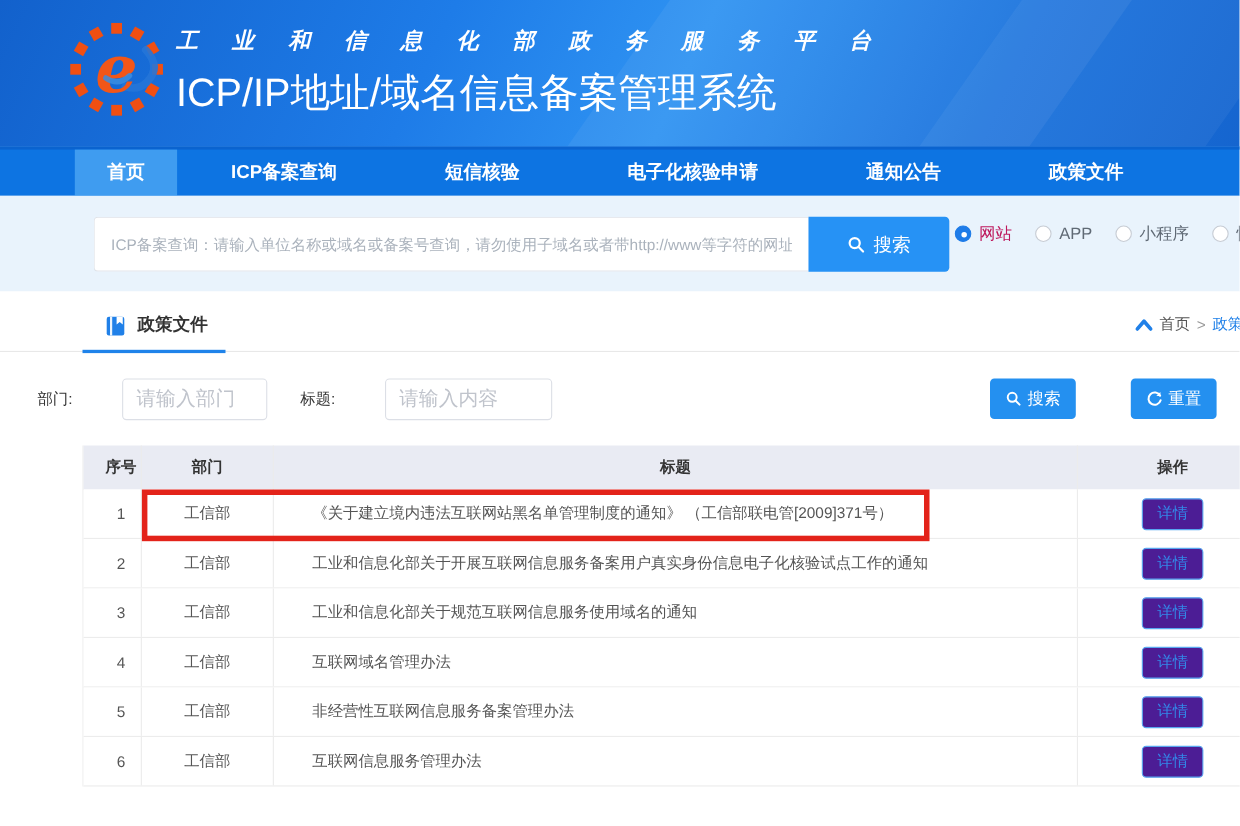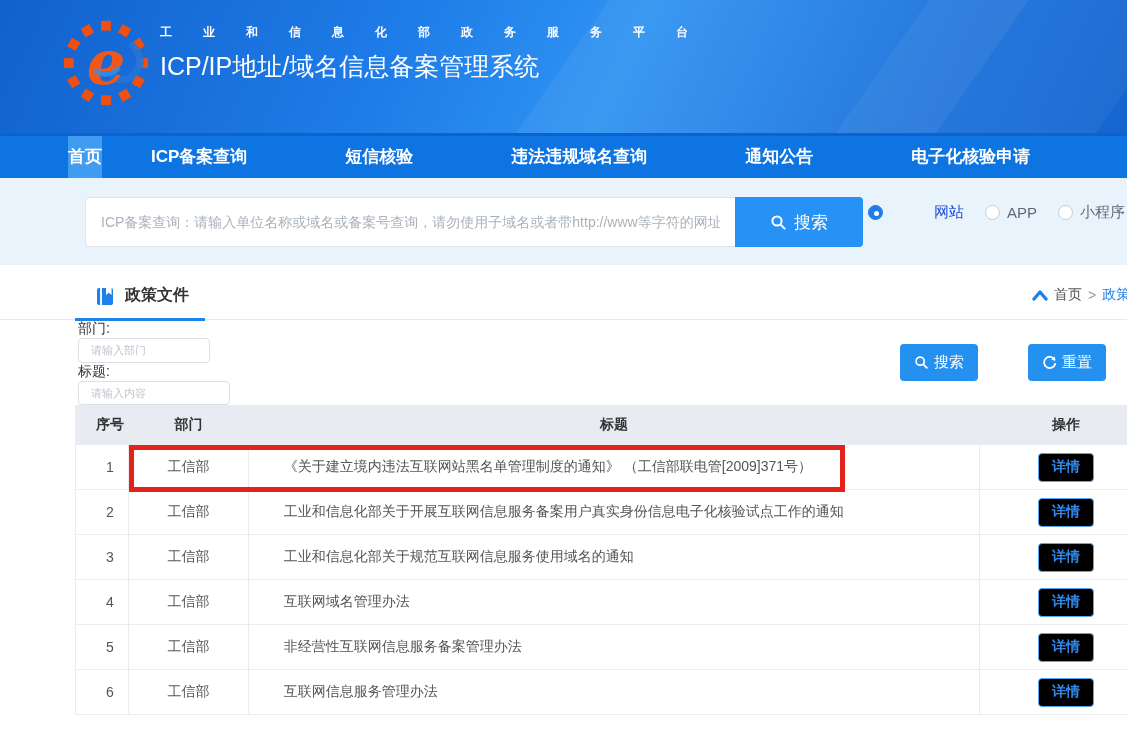--- a/index.html
+++ b/index.html
@@ -8,22 +8,22 @@
   body { position:relative; }
 
   
   .header { position:relative; height:133px; overflow:hidden;
     background:linear-gradient(115deg,#1261cc 0%,#1e7ce8 35%,#2f93f2 55%,#1a72dd 80%,#1565cf 100%); }
   .header .streak1,.header .streak2 { position:absolute; background:rgba(255,255,255,.06);
     width:420px; height:300px; transform:skewX(-35deg); top:-80px; }
   .header .streak1 { left:560px; } .header .streak2 { left:880px; width:260px; background:rgba(255,255,255,.05); }
   .logo { position:absolute; left:57px; top:14px; width:98px; height:98px; }
   .header-text { position:absolute; left:160px; top:24px; color:#fff; }
-  .platform-name { font-size:12px; font-weight:bold; letter-spacing:31px; white-space:nowrap; }
-  .system-title { margin-top:9px; font-size:25px; font-weight:500; white-space:nowrap; }
+  .platform-name { font-size:20px; font-weight:bold; letter-spacing:31px; white-space:nowrap;font-style:italic; }
+  .system-title { margin-top:9px; font-size:36px; font-weight:500; white-space:nowrap; }
 
   
   .nav { display:flex; height:45px; background:#0d74e2; border-top:3px solid #0a63cf;
     padding-left:68px; align-items:stretch; }
   .nav-item { color:#fff; font-size:17px; font-weight:bold; line-height:42px;
     padding:0 49px; cursor:pointer; white-space:nowrap; }
   .nav-item.active { background:#3f9cf0; padding:0; width:93px; text-align:center; }
 
   
   .search-band { position:relative; height:87px; background:#e9f3fc; }
@@ -37,42 +37,42 @@
     justify-content:center; gap:7px; cursor:pointer; font-family:inherit; }
   .radio-group { position:absolute; left:868px; top:25px; display:flex; align-items:center;
     white-space:nowrap; }
   .radio-opt { display:flex; align-items:center; margin-right:21px; cursor:pointer; }
   .radio-circle { width:15px; height:15px; border-radius:50%; background:#fff;
     border:1px solid #c7ccd4; margin-right:7px; position:relative; }
   .radio-opt.selected .radio-circle { background:#1f7ce8; border-color:#1f7ce8; }
   .radio-opt.selected .radio-circle::after { content:""; position:absolute; left:5px; top:5px;
     width:5px; height:5px; border-radius:50%; background:#fff; }
   .radio-label { font-size:15px; color:#606a75; }
-  .radio-opt.selected .radio-label { color:#1d4ed8;margin-left:44px; }
+  .radio-opt.selected .radio-label { color:#be185d; }
 
   
   .content { position:relative; height:486px; background:#fff; }
 
   .section-bar { position:relative; height:55px; border-bottom:1px solid #e8e8e8; }
   .section-tab { position:absolute; left:95px; bottom:13px; display:flex; align-items:center;
     gap:10px; cursor:pointer; }
   .section-title { font-size:16px; font-weight:bold; color:#333; }
   .section-underline { position:absolute; left:75px; bottom:-2px; width:130px; height:3px;
     background:#1f83ea; }
   .breadcrumb { position:absolute; left:1032px; bottom:15px; display:flex; align-items:center;
     gap:6px; font-size:14px; white-space:nowrap; }
   .bc-home { color:#555; cursor:pointer; }
   .bc-sep { color:#999; }
   .bc-current { color:#2080e8; cursor:pointer; }
 
-  .filter-row { position:relative; height:85px; display:flex; 
-    padding-left:78px;flex-direction:column; }
+  .filter-row { position:relative; height:85px; display:flex; align-items:center;
+    padding-left:34px; }
   .f-label { font-size:14px; color:#333; margin-right:9px; }
   .f-input { height:38px; border:1px solid #dcdfe6; border-radius:4px; padding:0 12px;
-    font-size:11px; color:#333; outline:none; font-family:inherit; }
+    font-size:18px; color:#333; outline:none; font-family:inherit;margin-left:36px; }
   .f-input::placeholder { color:#c0c4cc; }
   .f-input.dept { width:132px; margin-right:30px; }
   .f-input.title { width:152px; }
   .f-btn { position:absolute; top:24px; width:78px; height:37px; background:#2490f0;
     border:none; border-radius:4px; color:#fff; font-size:15px; display:flex;
     align-items:center; justify-content:center; gap:5px; cursor:pointer; font-family:inherit; }
   .f-btn.search { left:900px; }
   .f-btn.reset { left:1028px; }
 
   
@@ -84,22 +84,22 @@
   .c-no { width:53px; text-align:center;padding-left:16px; }
   .c-dept { width:120px; text-align:center; }
   .c-title { width:732px; padding-left:35px; text-align:right; white-space:nowrap; }
   .t-head .c-title { text-align:left; padding-left:0; }
   .c-op { width:172px; display:flex; justify-content:center; }
   .t-head .c-no,.t-head .c-dept,.t-head .c-title,
   .t-row .c-no,.t-row .c-dept,.t-row .c-title { border-right:1px solid #ececec;
     height:100%; display:flex; align-items:center; justify-content:center; }
   .t-row .c-title,.t-head .c-title { }
   .t-row .c-title { justify-content:flex-start; }
-  .detail-btn { width:56px; height:29px; background:#000000; border:1px solid #58a6f0;
-    border-radius:4px; color:#3388e8; font-size:14px; cursor:pointer; font-family:inherit;font-weight:bold; }
+  .detail-btn { width:56px; height:29px; background:#4c1d95; border:1px solid #58a6f0;
+    border-radius:4px; color:#3388e8; font-size:14px; cursor:pointer; font-family:inherit; }
 
   
   .highlight-box { position:absolute; left:129px; top:445px; width:716px; height:47px;
     border:5px solid #e3231a; z-index:10; pointer-events:none; }
 
   .icon-svg { display:block; }
 </style>
 </head>
 <body>
 
@@ -130,23 +130,22 @@
   <div class="header-text">
     <div class="platform-name">工业和信息化部政务服务平台</div>
     <div class="system-title">ICP/IP地址/域名信息备案管理系统</div>
   </div>
 </div>
 
 <div class="nav">
   <div class="nav-item active">首页</div>
   <div class="nav-item">ICP备案查询</div>
   <div class="nav-item">短信核验</div>
-  <div class="nav-item">违法违规域名查询</div>
+  <div class="nav-item">电子化核验申请</div>
   <div class="nav-item">通知公告</div>
-  <div class="nav-item">电子化核验申请</div>
   <div class="nav-item">政策文件</div>
 </div>
 
 <div class="search-band">
   <div class="search-box">
     <input class="search-input" type="text" placeholder="ICP备案查询：请输入单位名称或域名或备案号查询，请勿使用子域名或者带http://www等字符的网址查询" style="">
     <button class="search-btn">
       <span>
         <svg class="icon-svg" width="17" height="17" viewBox="0 0 17 17">
           <circle cx="7" cy="7" r="4.6" fill="none" stroke="#fff" stroke-width="2"></circle>

